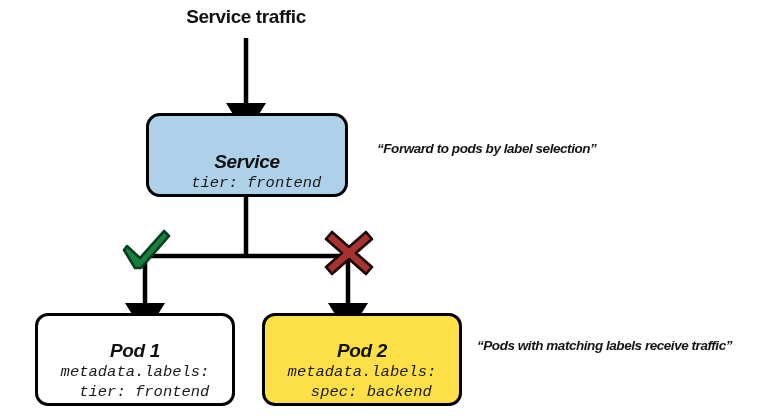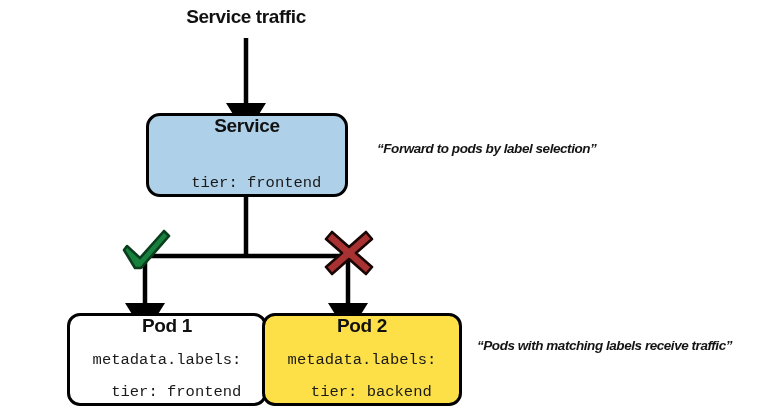--- a/index.html
+++ b/index.html
@@ -42,37 +42,37 @@
 
   
   .node {
     position: absolute;
     box-sizing: border-box;
     border: 3px solid #000000;
     border-radius: 13px;
     display: flex;
     flex-direction: column;
     align-items: center;
-    justify-content: space-between;
+    justify-content: flex-end;
+    font-style: italic;
   }
   .node-service {
     left: 146px;
     top: 113px;
     width: 202px;
     height: 84px;
     background: #aed0e8;
     border-radius: 14px;
   }
   .node-pod1 {
     left: 35px;
     top: 313px;
     width: 200px;
     height: 93px;
     background: #ffffff;
-    margin-left: 32px;
   }
   .node-pod2 {
     left: 262px;
     top: 313px;
     width: 200px;
     height: 93px;
     background: #fde047;
   }
 
   .node-title {
@@ -166,21 +166,21 @@
 
   <div class="node node-pod1">
     <div class="node-title">Pod 1</div>
     <div class="node-spec">metadata.labels:</div>
     <div class="node-spec">  tier: frontend</div>
   </div>
 
   <div class="node node-pod2">
     <div class="node-title">Pod 2</div>
     <div class="node-spec">metadata.labels:</div>
-    <div class="node-spec">  tier: backend</div>
+    <div class="node-spec">  spec: backend</div>
   </div>
 
   <div class="mark mark-check">
     <svg width="54" height="50" viewBox="0 0 54 50" xmlns="http://www.w3.org/2000/svg">
       <path d="M5,22 L8,18 L21,30 L45,3 L50,8 L22,40 L16,40 z" fill="#16803c" stroke="#0a3d1e" stroke-width="2.6" stroke-linejoin="round"></path>
     </svg>
   </div>
 
   <div class="mark mark-cross">
     <svg width="54" height="50" viewBox="0 0 54 50" xmlns="http://www.w3.org/2000/svg">

